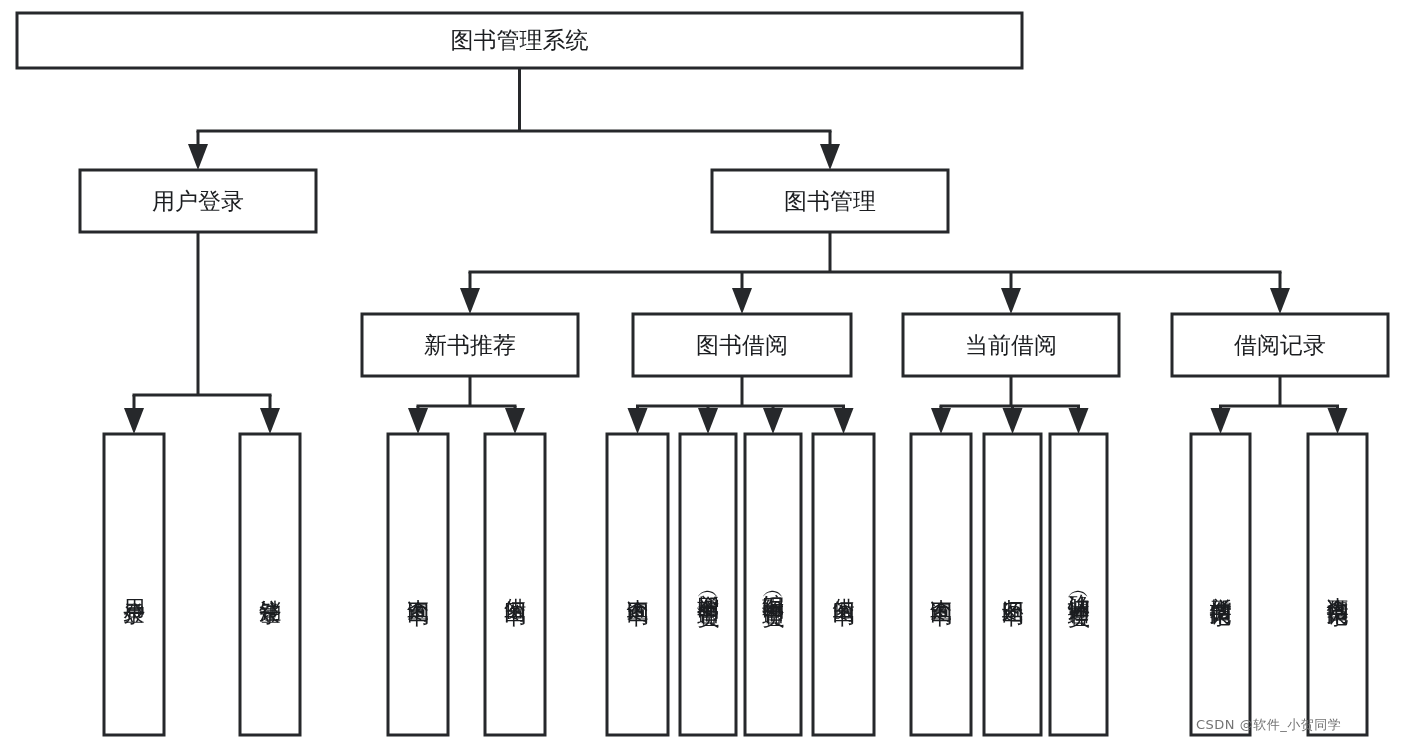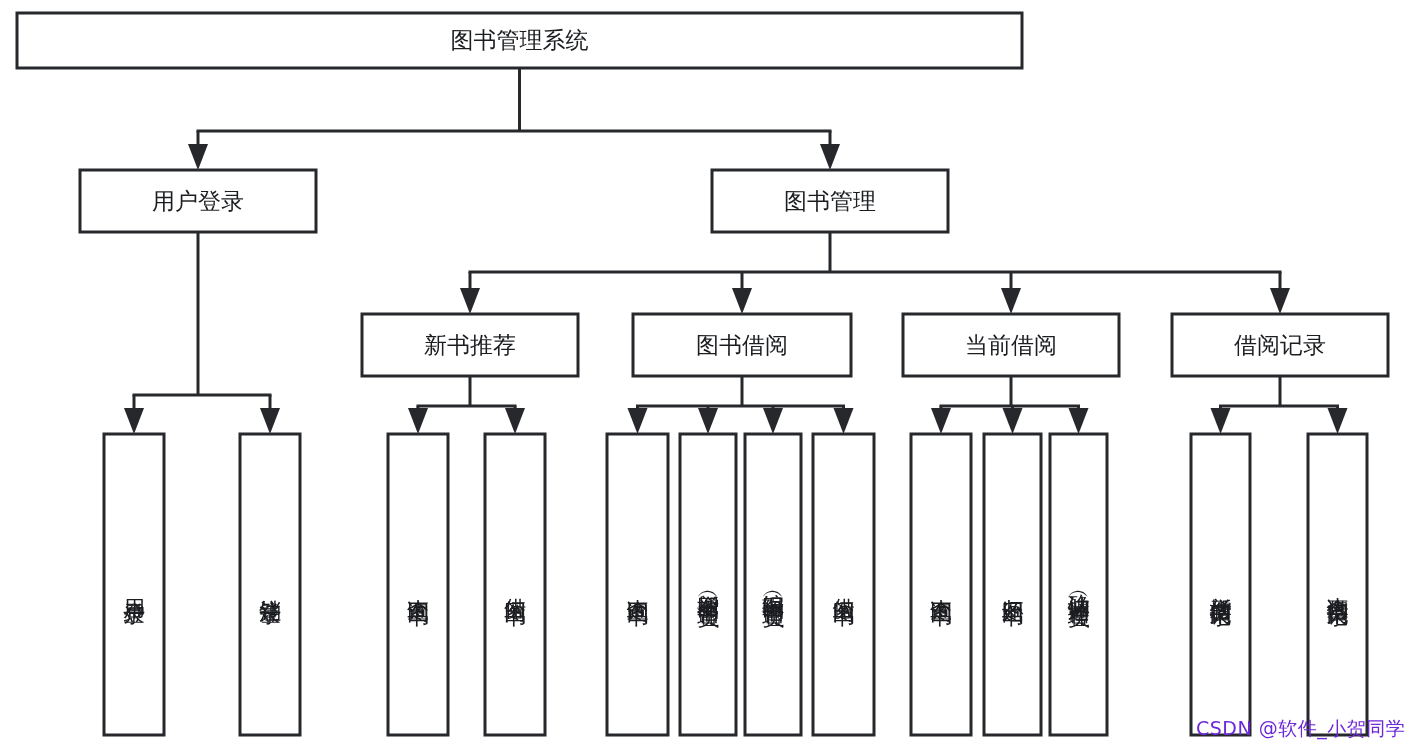--- a/index.html
+++ b/index.html
@@ -63,22 +63,22 @@
     align-items: center;
     justify-content: center;
     text-align: center;
     white-space: nowrap;
     pointer-events: none;
     user-select: none;
   }
   .watermark {
     position: absolute;
     font-family: "DejaVu Sans", "Liberation Sans", sans-serif;
-    font-size: 19px;
-    color: #6d28d9;
+    font-size: 13px;
+    color: #737373;
     white-space: nowrap;
     letter-spacing: 0.5px;
   }
 </style>
 </head>
 <body>
 
 <div id="diagram-root">
 
   <svg class="diagram-canvas" viewBox="0 0 1405 747">

